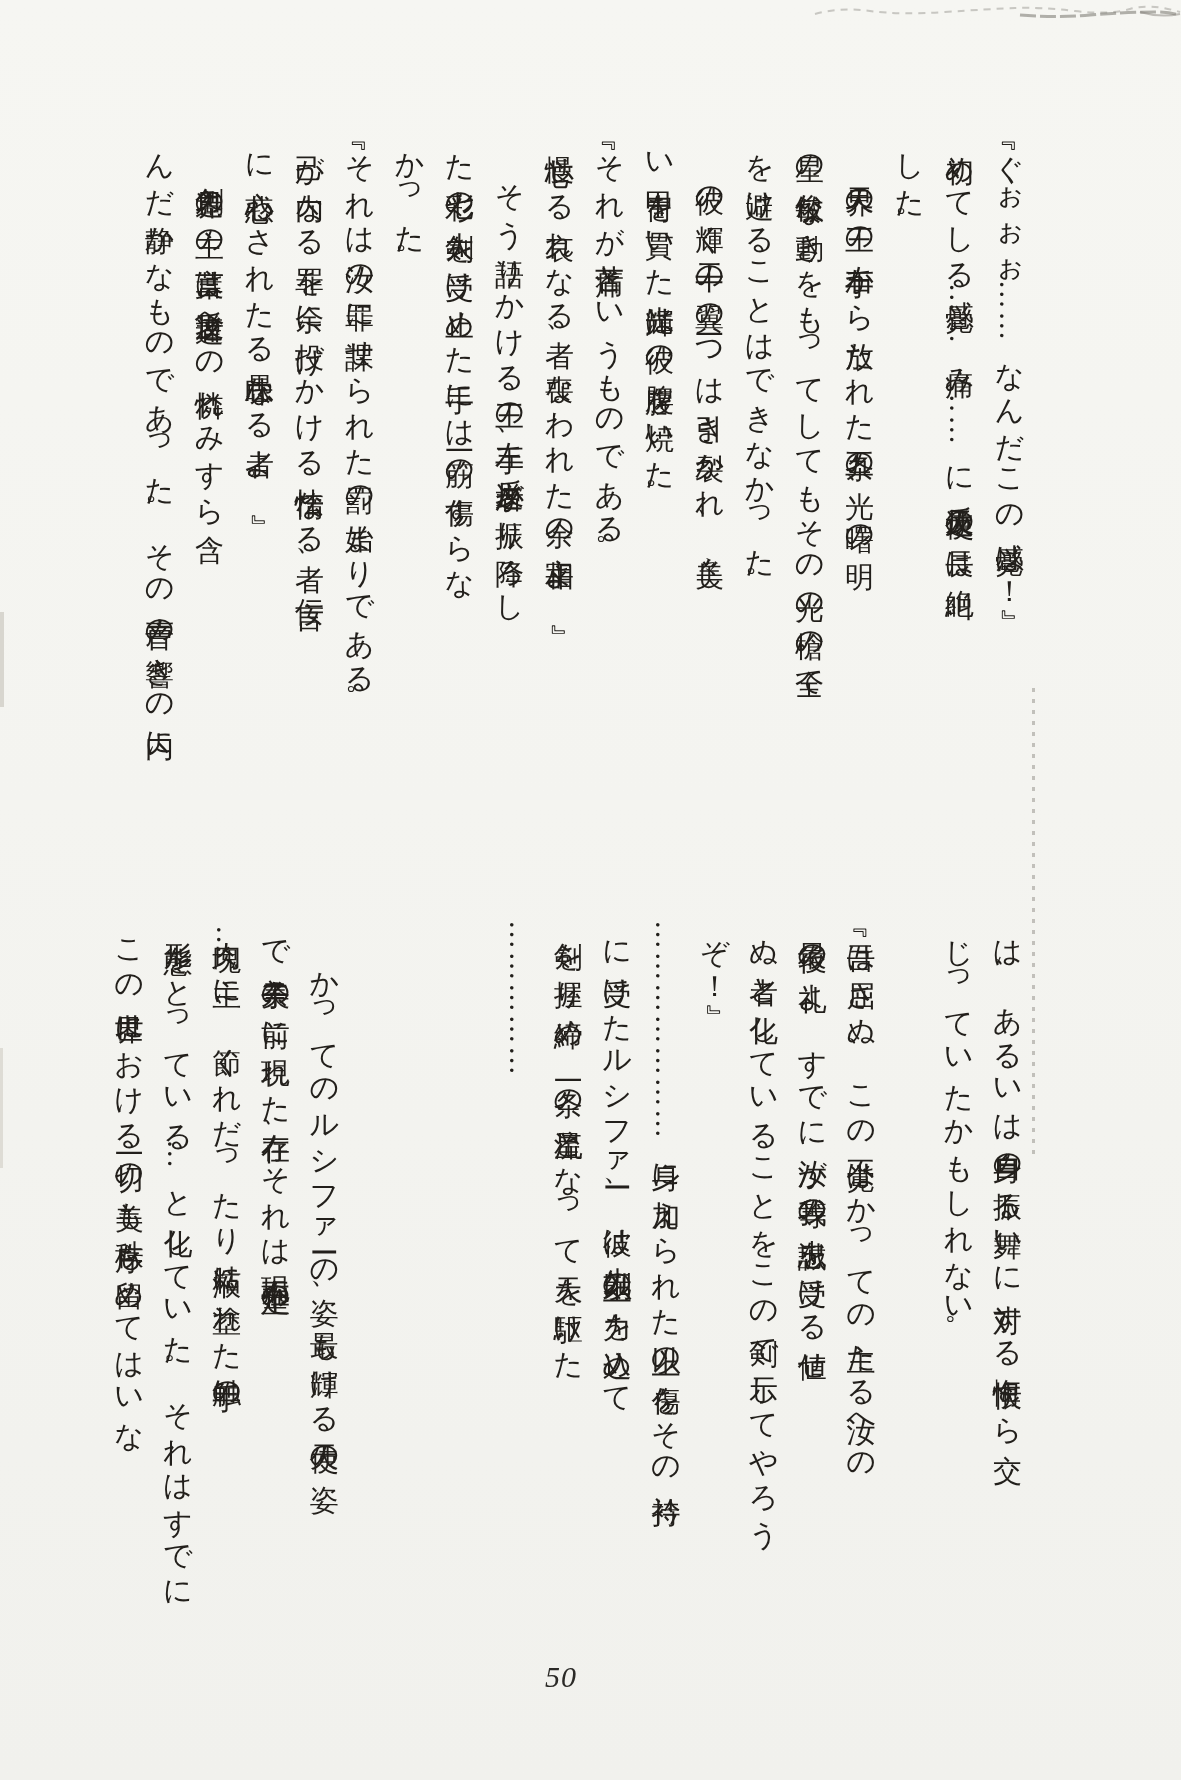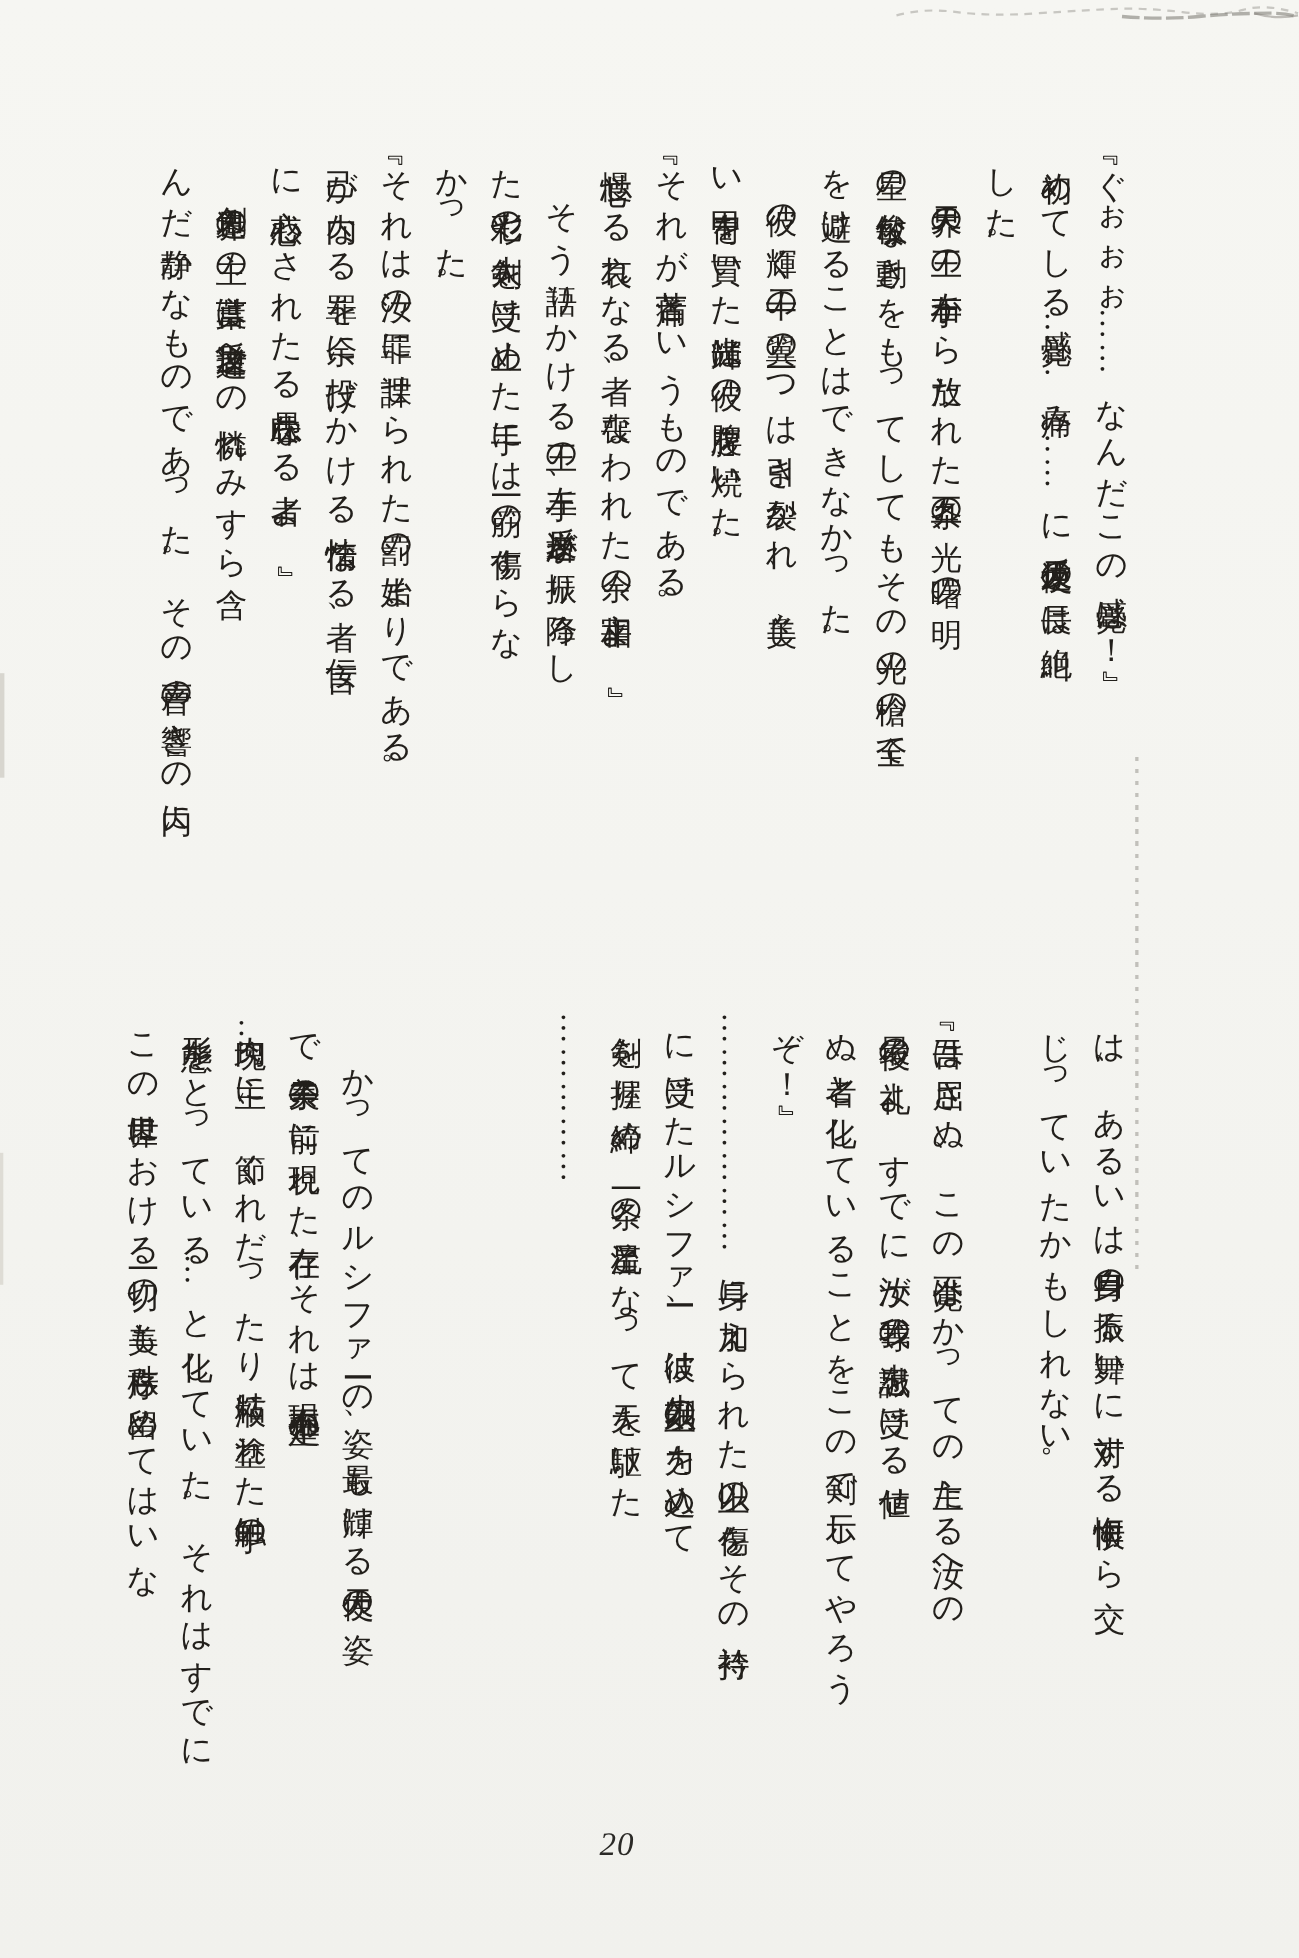--- a/index.html
+++ b/index.html
@@ -90,15 +90,15 @@
     <p>　</p>
     <p>　</p>
     <p>　</p>
     <p>　かってのルシファーの姿、最も輝ける天使の姿</p>
     <p>で美奈子の前に現れた存在、それは現在不定型の</p>
     <p>肉塊…主に、節くれだったり粘液に塗れた触手の</p>
     <p>形態をとっている…と化していた。それはすでに</p>
     <p>この世界における一切の美も秩序も留めてはいな</p>
   </div>
 
-  <div class="page-number">20</div>
+  <div class="page-number">50</div>
 
 </div>
 
 </body></html>

